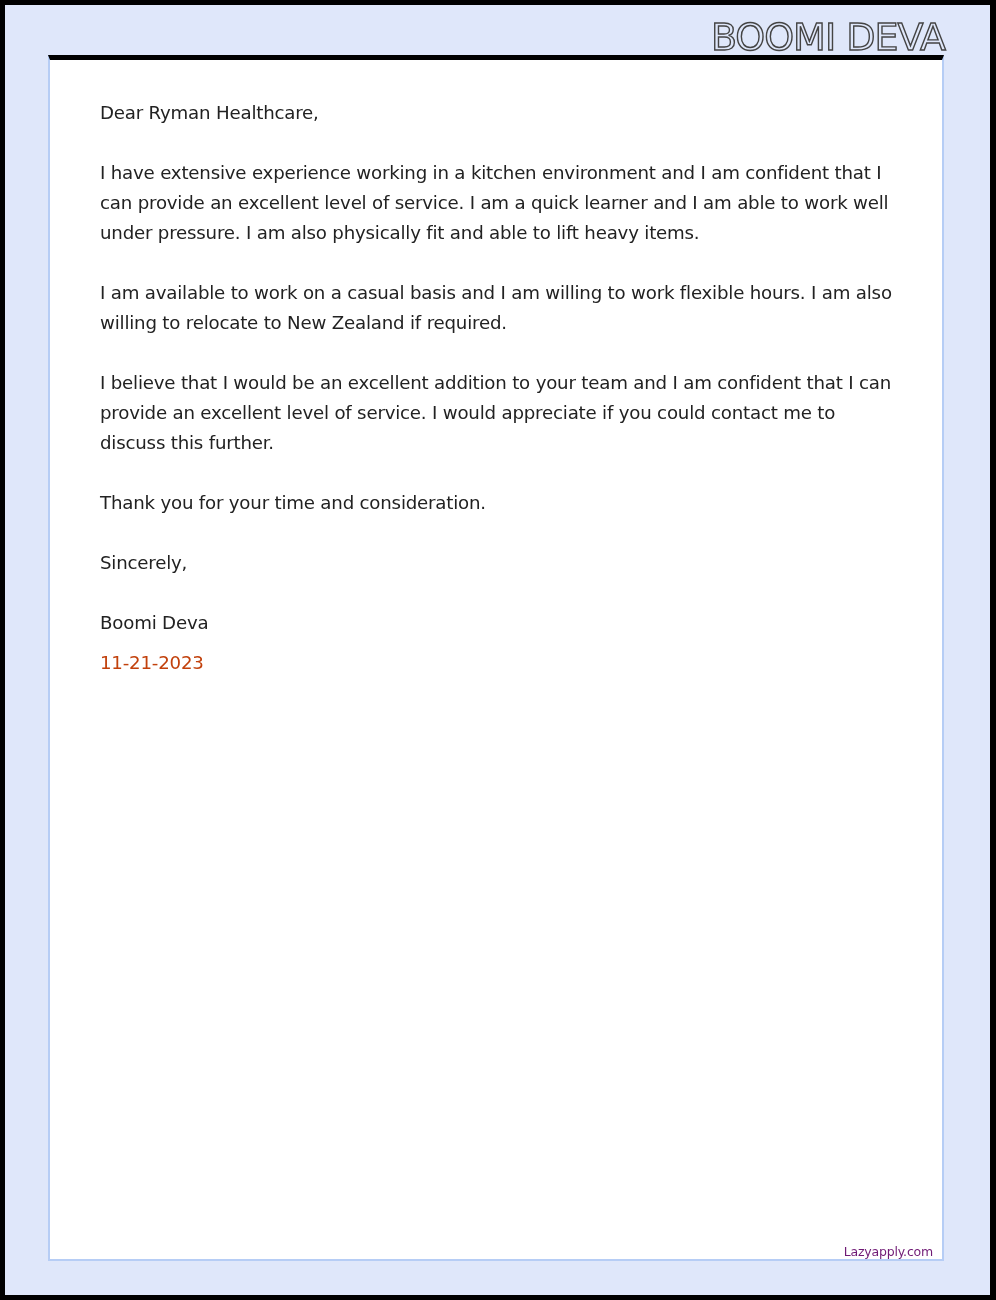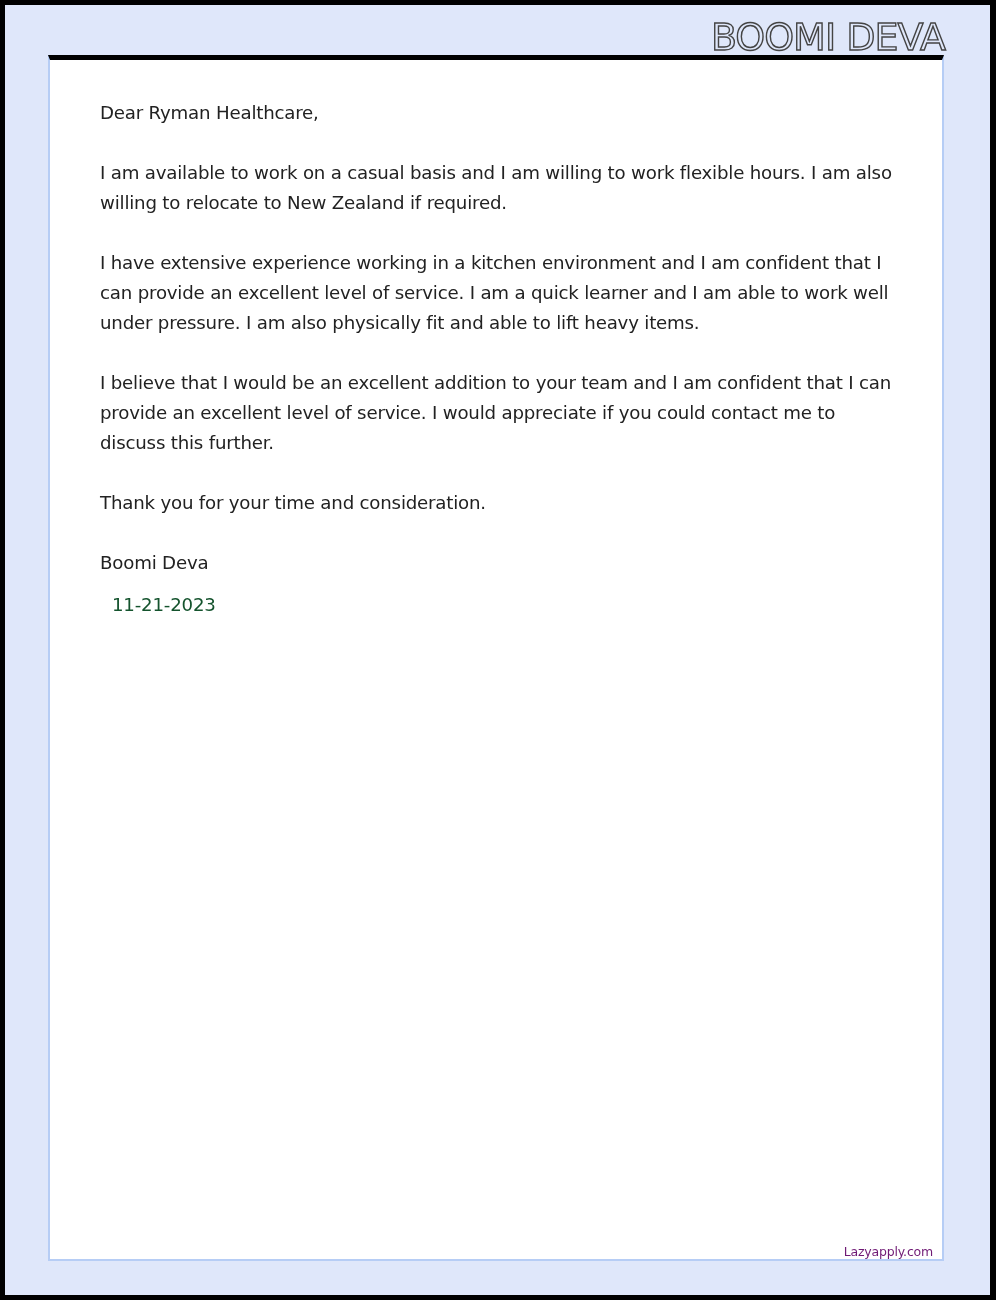--- a/index.html
+++ b/index.html
@@ -41,38 +41,39 @@
       position: absolute;
       left: 50px; top: 38px;
       width: 800px;
       font-size: 18.2px;
       line-height: 30px;
       color: #222;
       letter-spacing: -0.2px;
     }
     .letter p { margin: 0 0 30px 0; }
     .letter p.sig { margin: 0 0 10px 0; }
-    .letter .date { color: #14532d; margin: 12px; }
+    .letter .date { color: #c2410c; margin: 0; }
     .footer {
       position: absolute;
       right: 9px; bottom: 0px;
       font-size: 12.5px;
       color: #701a75;
       letter-spacing: -0.2px;
     }
   </style>
 </head>
 <body>
 
 <h1 class="name-header">BOOMI DEVA</h1>
 
 <div class="paper">
   <div class="letter">
     <p>Dear Ryman Healthcare,</p>
+    <p>I have extensive experience working in a kitchen environment and I am confident that I can provide an excellent level of service. I am a quick learner and I am able to work well under pressure. I am also physically fit and able to lift heavy items.</p>
     <p>I am available to work on a casual basis and I am willing to work flexible hours. I am also willing to relocate to New Zealand if required.</p>
-    <p>I have extensive experience working in a kitchen environment and I am confident that I can provide an excellent level of service. I am a quick learner and I am able to work well under pressure. I am also physically fit and able to lift heavy items.</p>
     <p>I believe that I would be an excellent addition to your team and I am confident that I can provide an excellent level of service. I would appreciate if you could contact me to discuss this further.</p>
     <p>Thank you for your time and consideration.</p>
+    <p>Sincerely,</p>
     <p class="sig">Boomi Deva</p>
     <p class="date">11-21-2023</p>
   </div>
   <div class="footer">Lazyapply.com</div>
 </div>
 
 </body></html>

